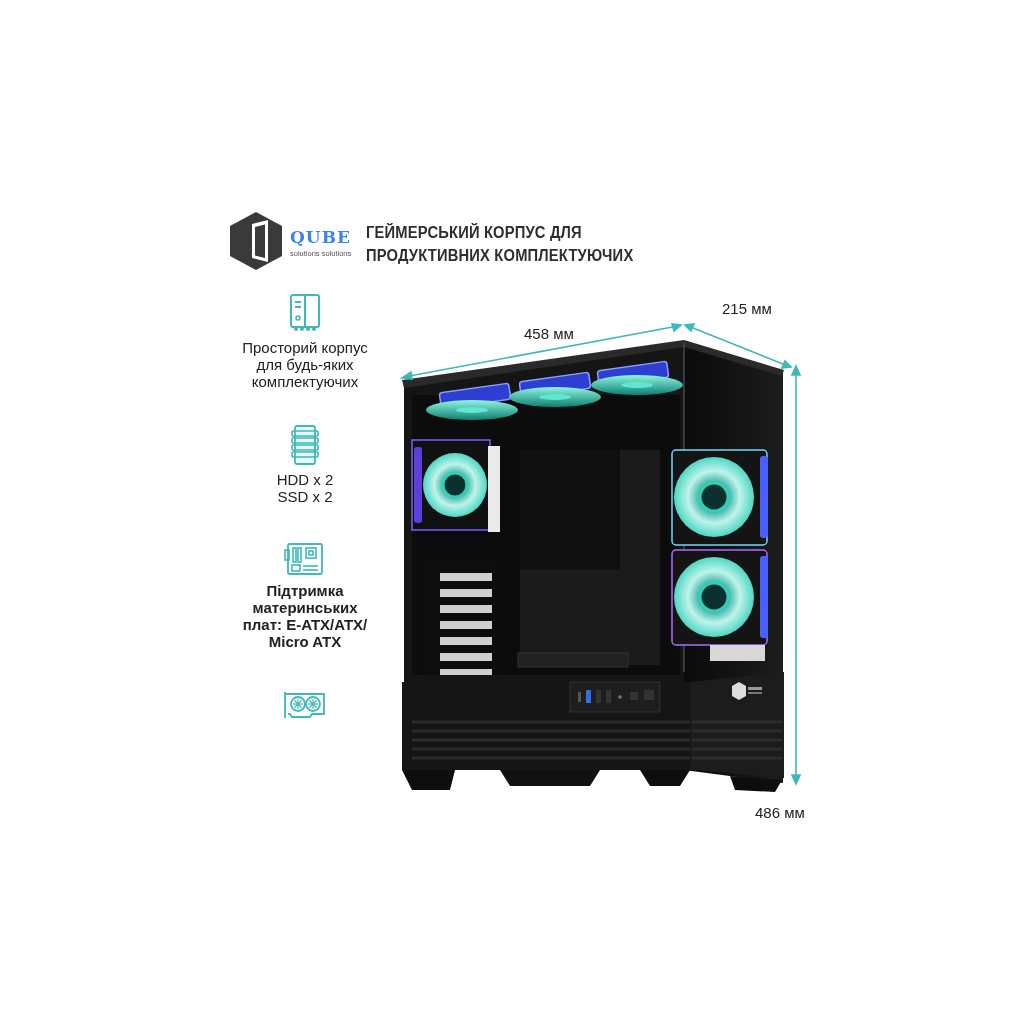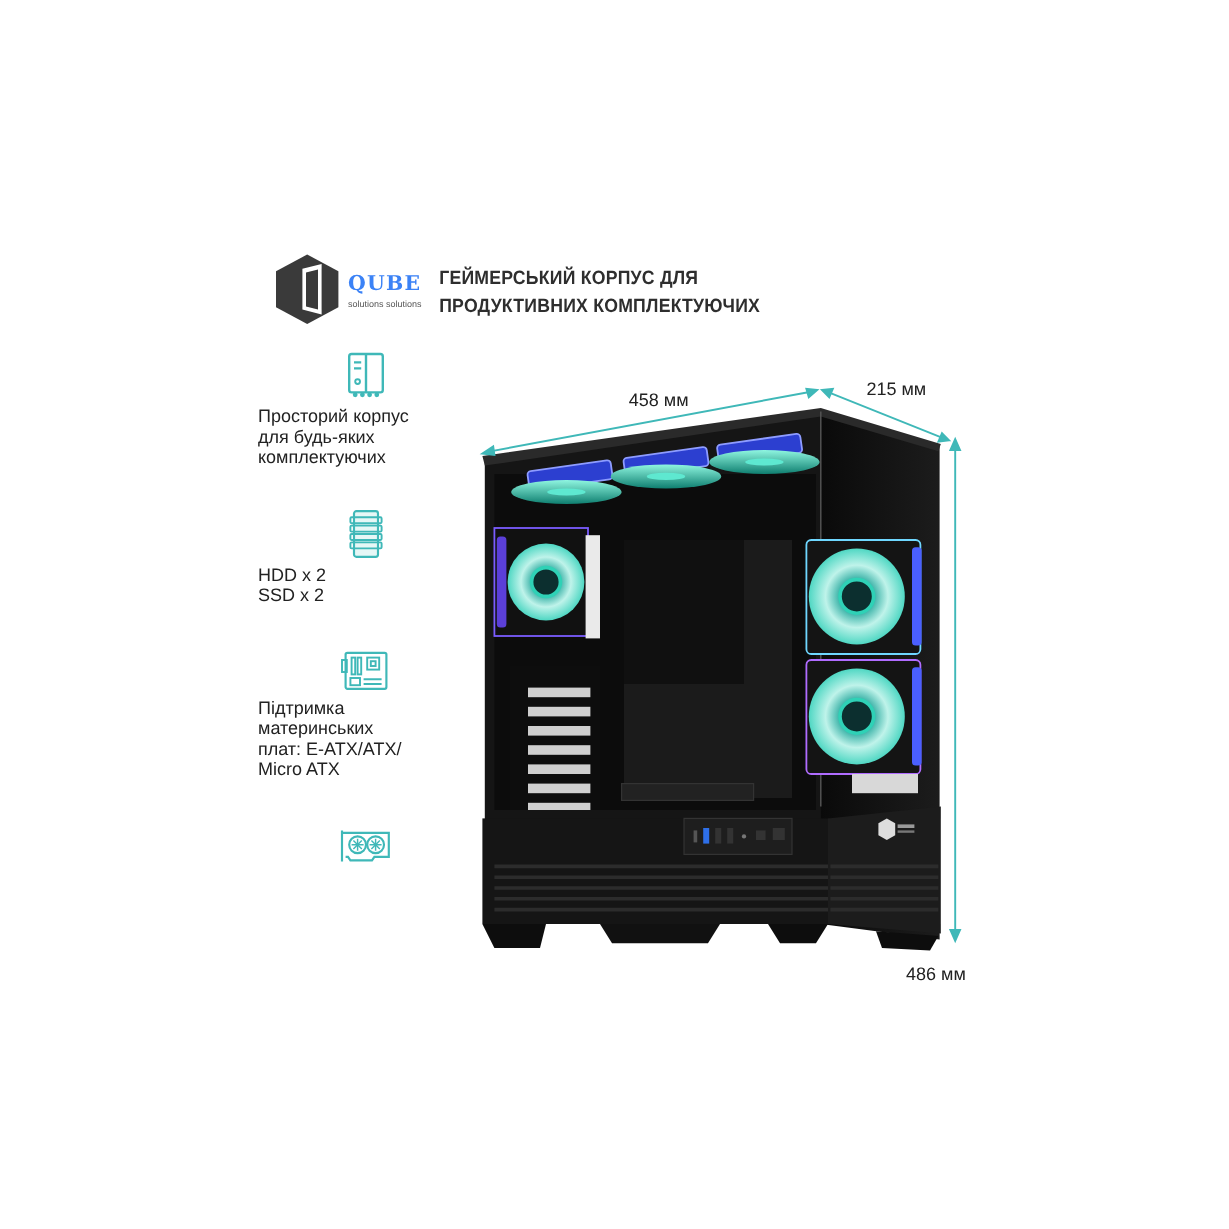--- a/index.html
+++ b/index.html
@@ -6,21 +6,21 @@
   body { width:1024px; height:1024px; position:relative; overflow:hidden; font-family:"DejaVu Sans", sans-serif; color:#222; }
 
   
   .brand { position:absolute; left:228px; top:210px; width:130px; height:60px; }
   .brand-hex { position:absolute; left:0; top:0; }
   .brand-name { position:absolute; left:62px; top:17px; font-family:"DejaVu Serif", serif; font-weight:bold; font-size:17px; letter-spacing:1px; color:#3b82f6; }
   .brand-sub { position:absolute; left:62px; top:39px; font-family:"Liberation Sans", sans-serif; font-size:7.5px; color:#555; white-space:nowrap; }
   .headline { position:absolute; left:366px; top:221px; font-family:"Liberation Sans", sans-serif; font-weight:bold; font-size:16px; line-height:23px; color:#2e2e2e; transform:scaleX(0.92); transform-origin:left top; letter-spacing:0.2px; }
 
   
-  .feature { position:absolute; left:215px; width:180px; text-align:left; }
+  .feature { position:absolute; left:215px; width:180px; text-align:center; }
   .feature svg { display:block; margin:0 auto 6px auto; }
   .feature-text { font-family:"Liberation Sans", sans-serif; font-size:15px; line-height:17px; color:#222; }
 
   
   .dim-label { position:absolute; font-family:"Liberation Sans", sans-serif; font-size:15px; color:#222; white-space:nowrap; }
   .dims-svg { position:absolute; left:0; top:0; }
 
   
   .case-svg { position:absolute; left:0; top:0; }
 </style>
@@ -70,21 +70,21 @@
       <rect x="2" y="20" width="26" height="5" rx="1"></rect>
       <rect x="2" y="27" width="26" height="5" rx="1"></rect>
     </g>
   </svg>
   <div class="feature-text">
     <div>HDD x 2</div>
     <div>SSD x 2</div>
   </div>
 </div>
 
-<div class="feature" style="top:542px;">
+<div class="feature" style="top:542px;font-weight:bold;">
   <svg width="42" height="34" viewBox="0 0 42 34">
     <rect x="4" y="2" width="34" height="30" rx="1.5" fill="none" stroke="#3fb8b8" stroke-width="1.8"></rect>
     <g stroke="#3fb8b8" stroke-width="1.6" fill="none">
       <rect x="1" y="8" width="4" height="10"></rect>
       <rect x="9" y="6" width="3" height="14"></rect>
       <rect x="14" y="6" width="3" height="14"></rect>
       <rect x="22" y="6" width="10" height="10"></rect>
       <rect x="25" y="9" width="4" height="4"></rect>
       <rect x="8" y="23" width="8" height="6"></rect>
       <line x1="19" y1="24" x2="34" y2="24"></line>
@@ -243,14 +243,14 @@
     <polygon points="685,325 694,324 691,331"></polygon>
     <polygon points="791,367 782,368 785,361"></polygon>
 
     <line x1="796" y1="370" x2="796" y2="780"></line>
     <polygon points="796,366 792,375 800,375"></polygon>
     <polygon points="796,784 792,775 800,775"></polygon>
   </g>
 </svg>
 
 <div class="dim-label" style="left:524px; top:325px;">458 мм</div>
-<div class="dim-label" style="left:722px; top:316px;">215 мм</div>
+<div class="dim-label" style="left:722px; top:300px;">215 мм</div>
 <div class="dim-label" style="left:755px; top:804px;">486 мм</div>
 
 </body></html>

